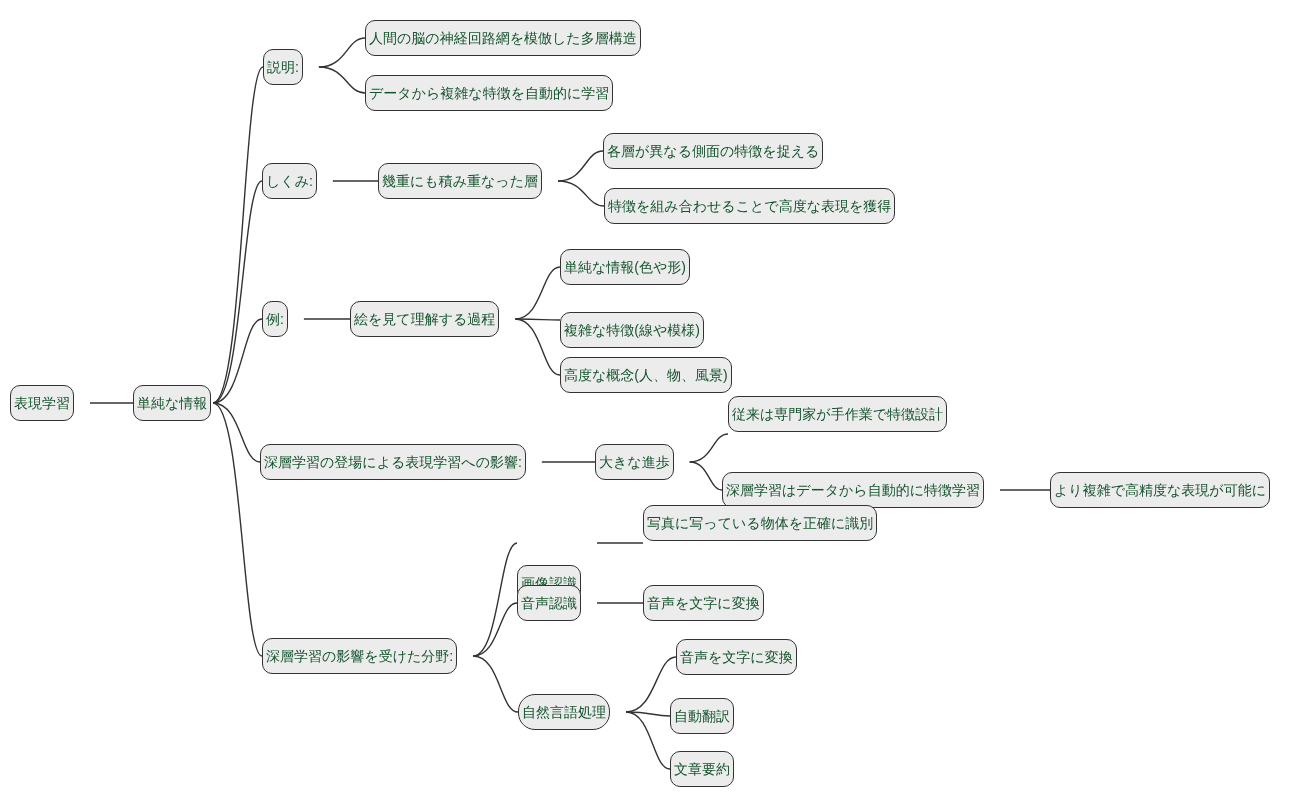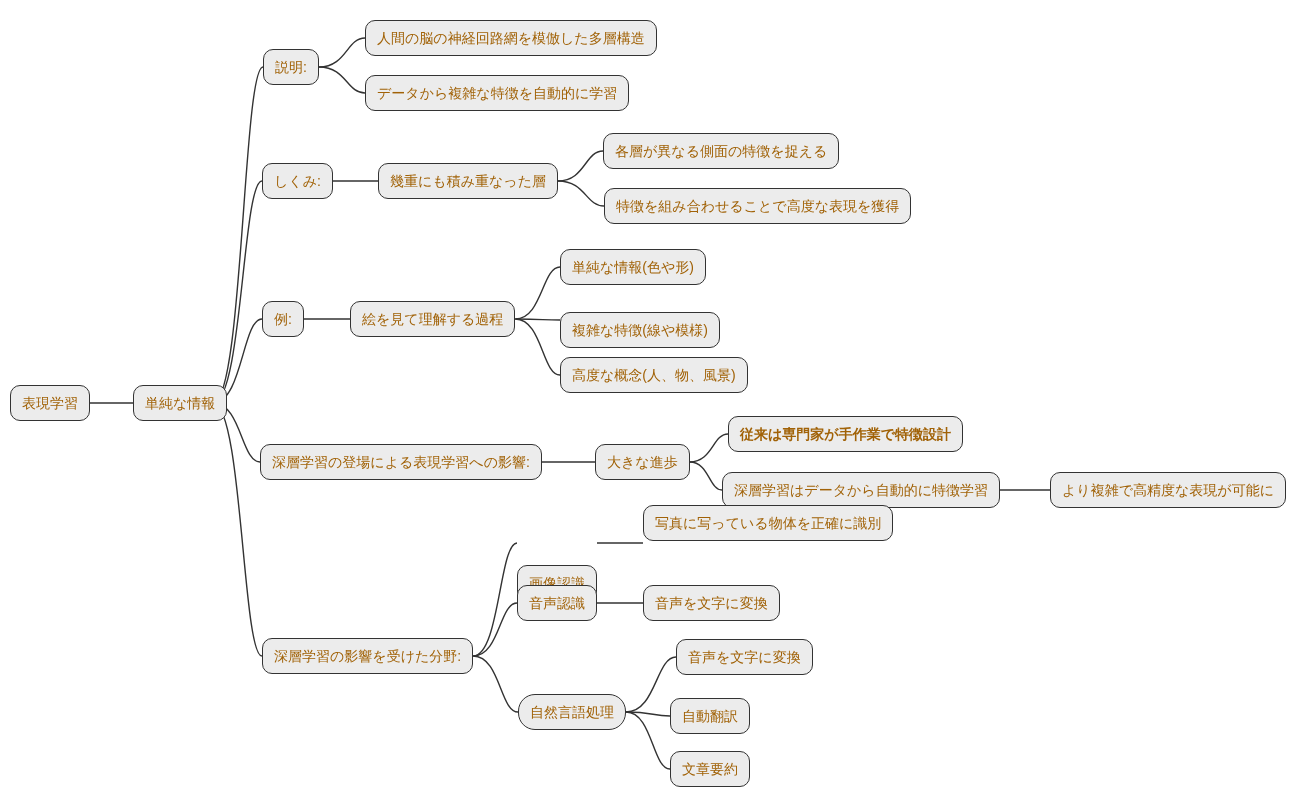--- a/index.html
+++ b/index.html
@@ -20,27 +20,27 @@
     left: 0;
     top: 0;
     pointer-events: none;
   }
   .node {
     position: absolute;
     height: 36px;
     box-sizing: border-box;
     display: flex;
     align-items: center;
-    padding: 0 11px;
+    padding: 0 3px;
     background: #ececec;
     border: 1.5px solid #333333;
     border-radius: 10px;
     font-size: 14px;
     line-height: 1;
-    color: #a16207;
+    color: #14532d;
     white-space: nowrap;
     cursor: default;
   }
 </style>
 </head>
 <body>
 
 <div id="mindmap">
   <svg id="links" width="1291" height="809">
       <path d="M 90,403 C 115.8,403 115.8,403 133,403" fill="none" stroke="#333333" stroke-width="1.4"></path>
@@ -85,21 +85,21 @@
   <div class="node" style="left:604px; top:188px;">特徴を組み合わせることで高度な表現を獲得</div>
 
   <div class="node" style="left:262px; top:301px;">例:</div>
   <div class="node" style="left:350px; top:301px;">絵を見て理解する過程</div>
   <div class="node" style="left:560px; top:249px;">単純な情報(色や形)</div>
   <div class="node" style="left:560px; top:312px;">複雑な特徴(線や模様)</div>
   <div class="node" style="left:560px; top:357px;">高度な概念(人、物、風景)</div>
 
   <div class="node" style="left:260px; top:444px;">深層学習の登場による表現学習への影響:</div>
   <div class="node" style="left:595px; top:444px;">大きな進歩</div>
-  <div class="node" style="left:728px; top:416px;font-weight:bold;">従来は専門家が手作業で特徴設計</div>
+  <div class="node" style="left:728px; top:396px;">従来は専門家が手作業で特徴設計</div>
   <div class="node" style="left:722px; top:472px;">深層学習はデータから自動的に特徴学習</div>
   <div class="node" style="left:1050px;top:472px;">より複雑で高精度な表現が可能に</div>
 
   <div class="node" style="left:262px; top:638px;">深層学習の影響を受けた分野:</div>
   <div class="node" style="left:517px; top:525px;margin-top:40px;">画像認識</div>
   <div class="node" style="left:643px; top:505px;">写真に写っている物体を正確に識別</div>
   <div class="node" style="left:517px; top:585px;">音声認識</div>
   <div class="node" style="left:643px; top:585px;">音声を文字に変換</div>
   <div class="node" style="left:518px; top:694px;border-radius:17px;">自然言語処理</div>
   <div class="node" style="left:676px; top:639px;">音声を文字に変換</div>

